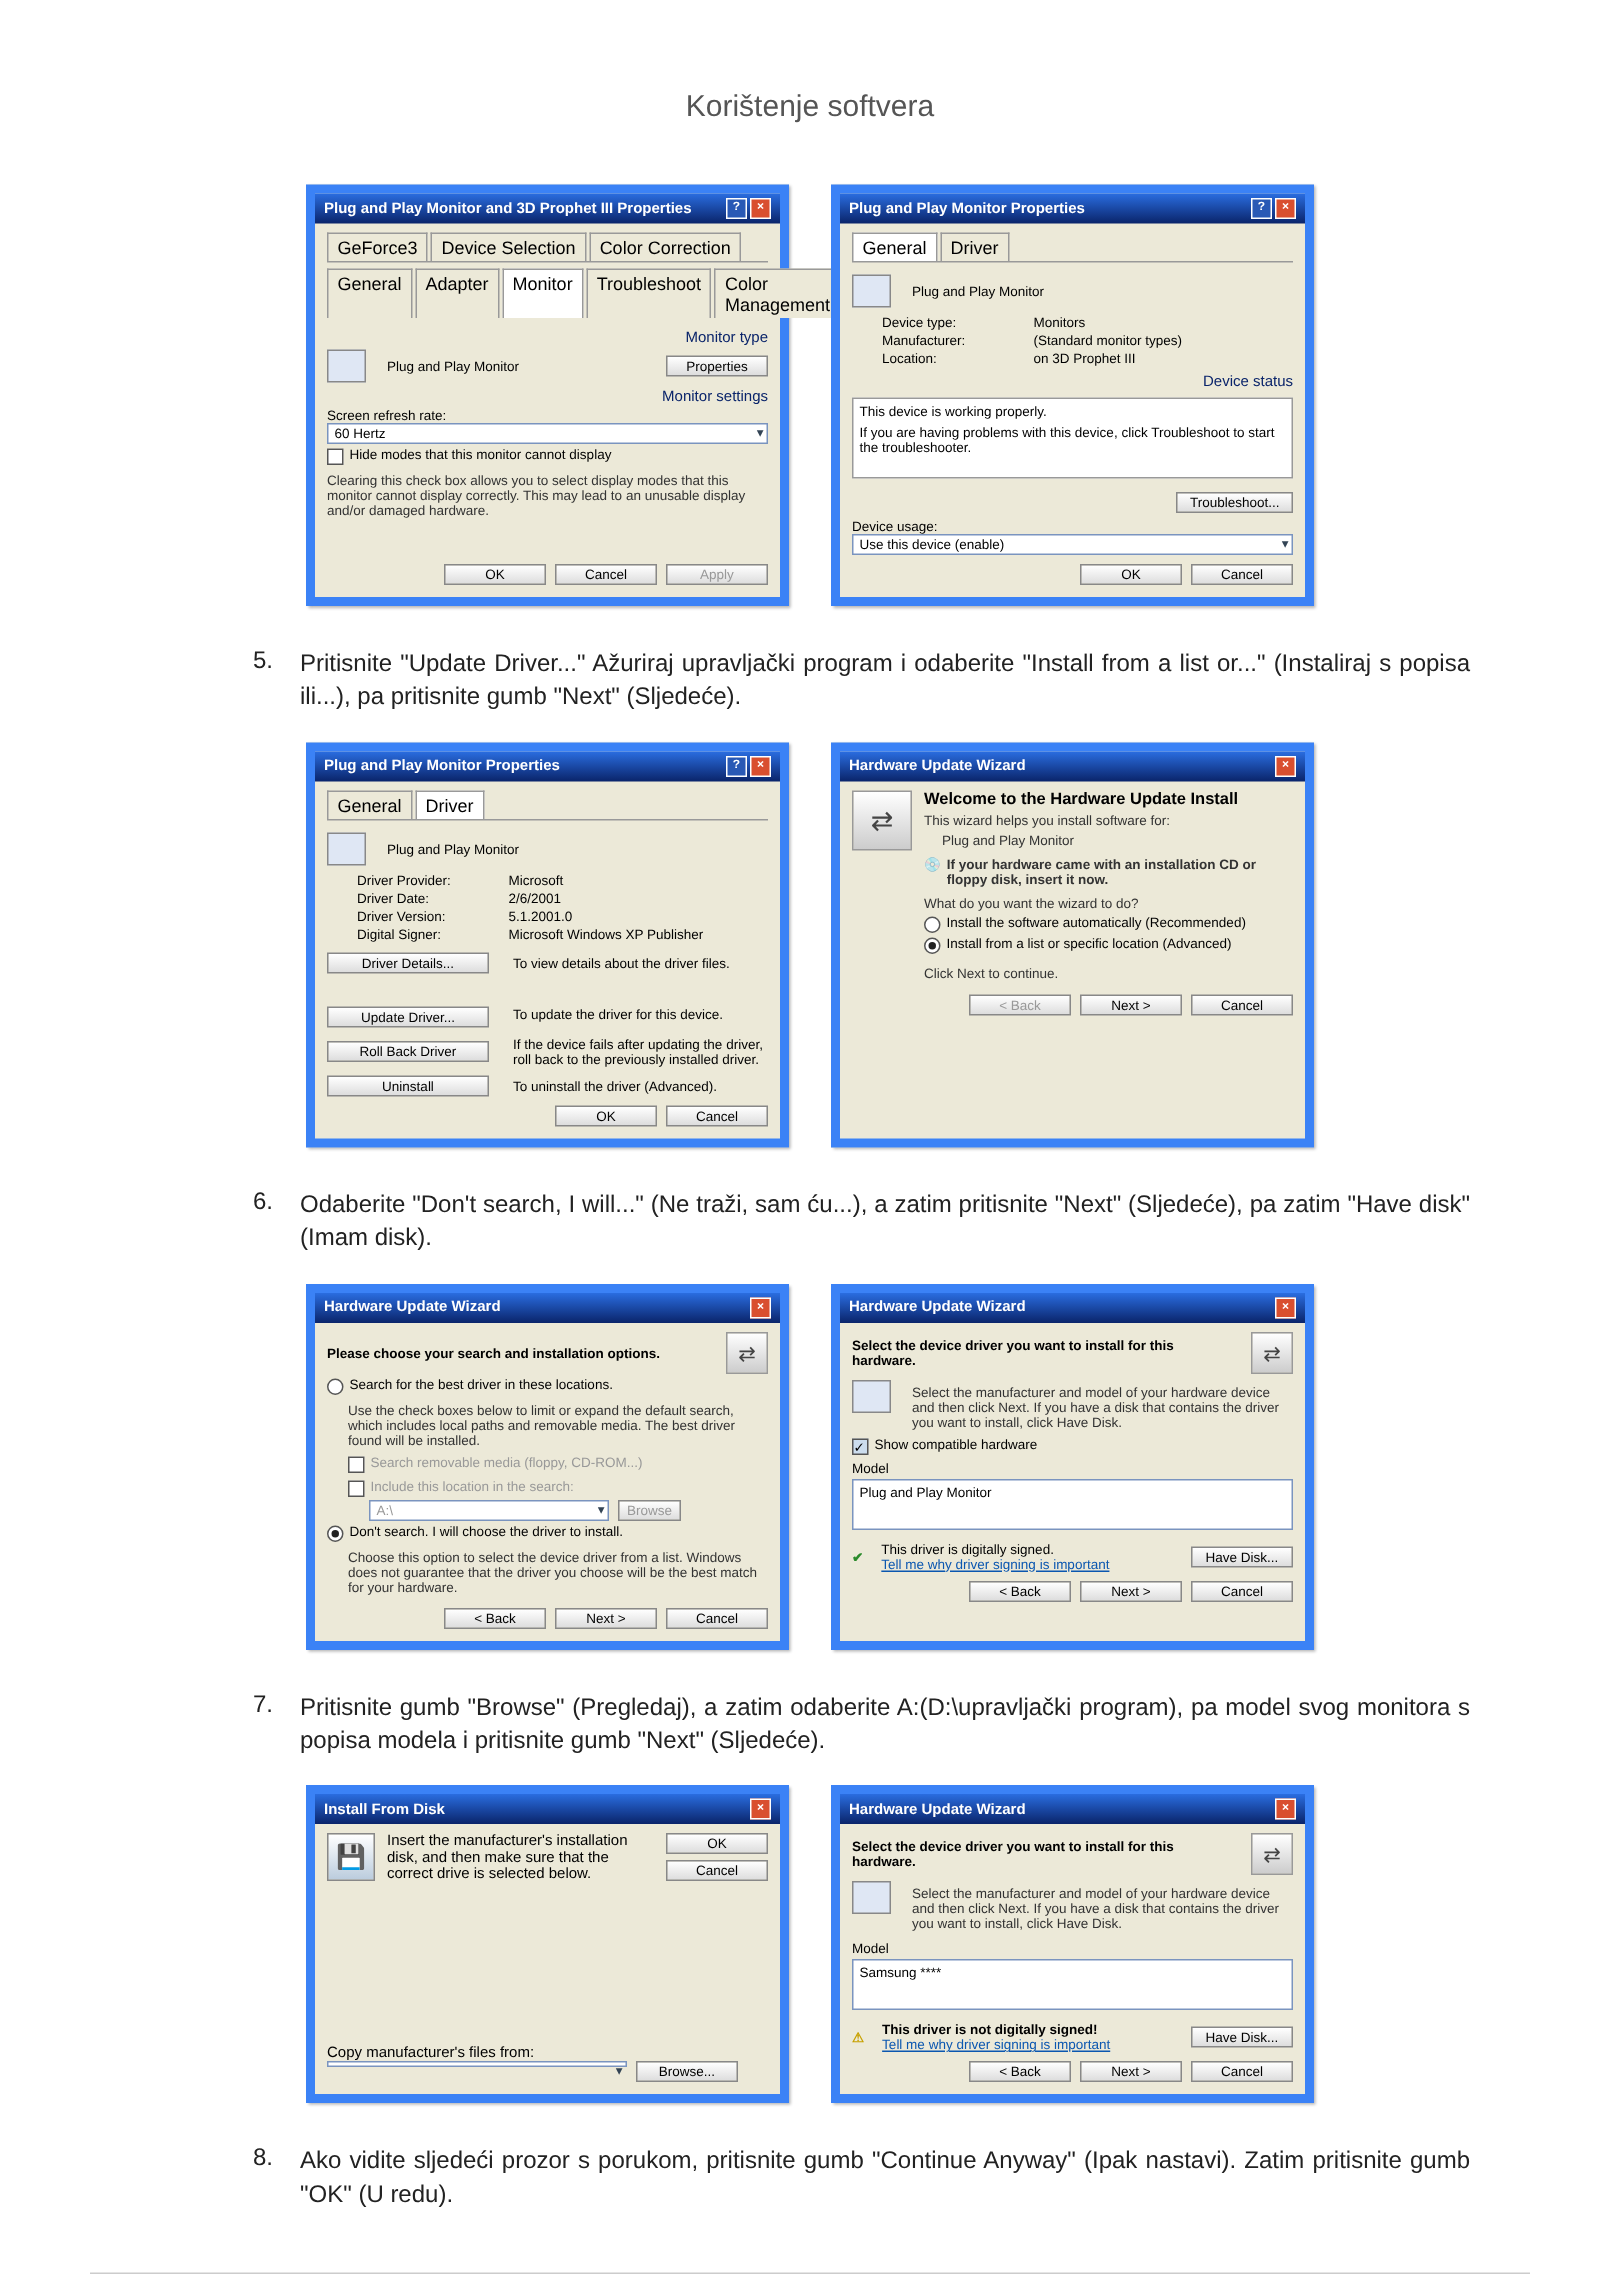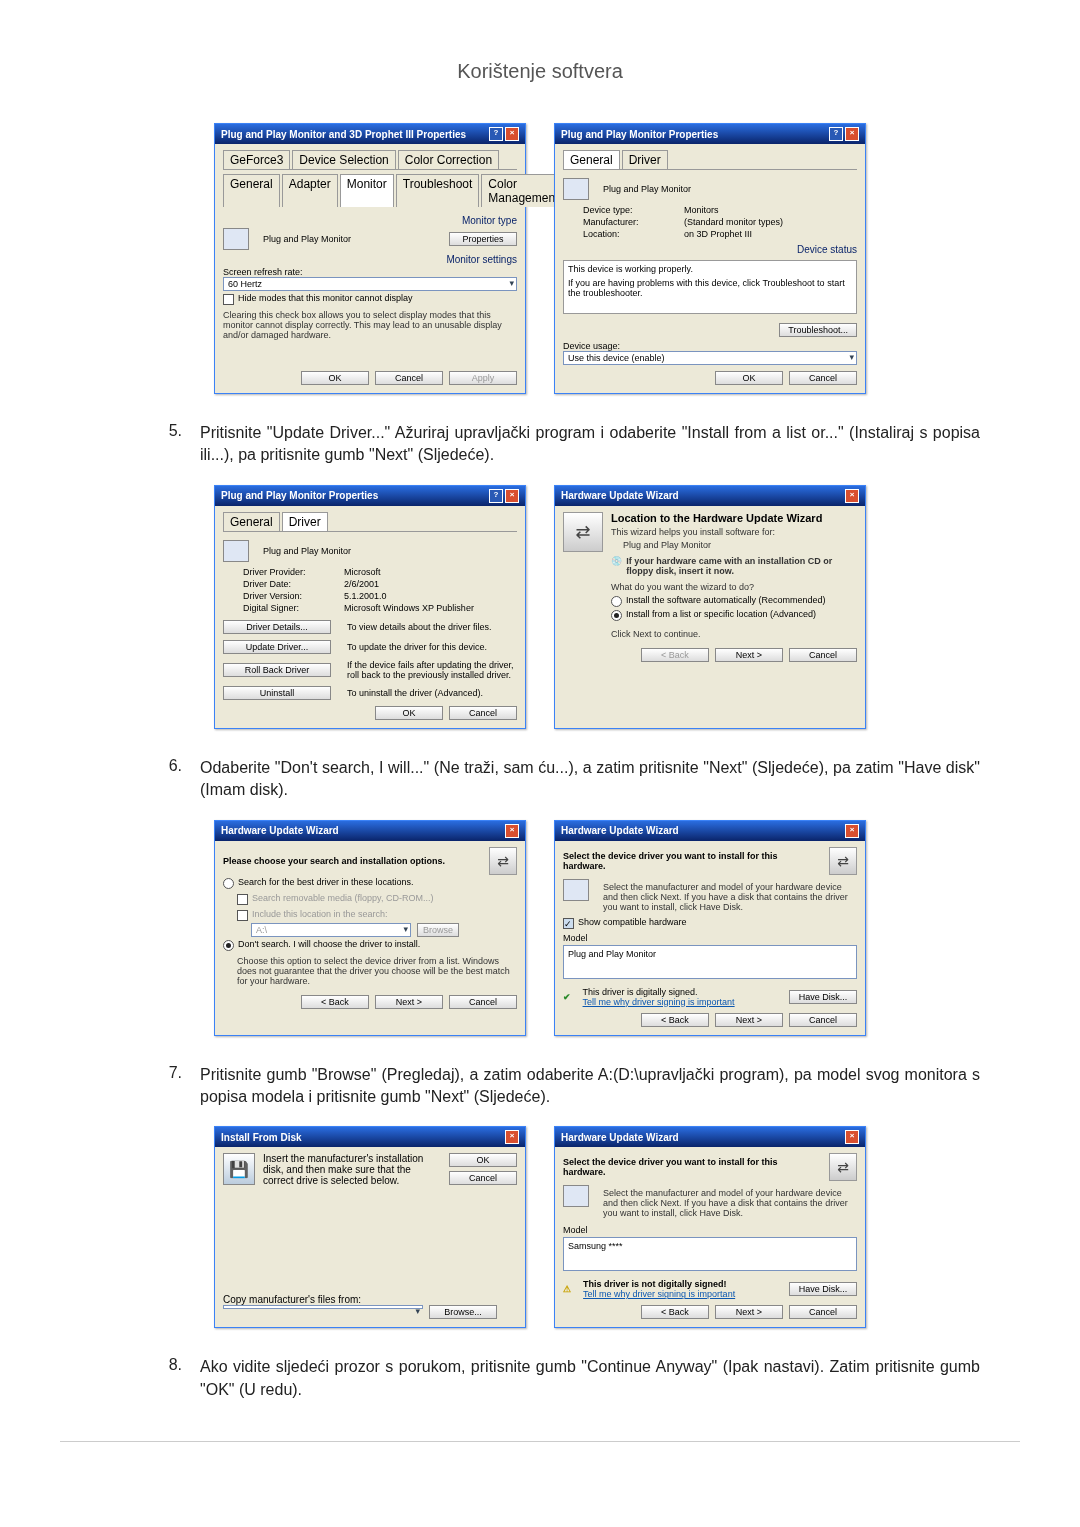--- a/index.html
+++ b/index.html
@@ -47,21 +47,21 @@
   .img-pair {
     margin: 18px 0 0 0;
     display: flex;
     justify-content: center;
     gap: 28px;
     clear: both;
   }
   .dlg {
     width: 310px;
     background: #ece9d8;
-    border: 1px solid #3b82f6;
+    border: 6px solid #3b82f6;
     font-family: Tahoma, sans-serif;
     font-size: 9px;
     color: #000;
     display: flex;
     flex-direction: column;
     box-shadow: 1px 1px 2px rgba(0,0,0,0.3);
   }
   .dlg-title {
     background: linear-gradient(#2a6de0,#0a246a);
     color: #fff;
@@ -319,21 +319,21 @@
           </div>
         <div class="field-row">
             <span class="fl">Digital Signer:</span>
             <span class="fv">Microsoft Windows XP Publisher</span>
           </div>
 
         <div class="split" style="margin-top:6px;align-items:center;">
           <span class="btn" style="width:90px;">Driver Details...</span>
           <span style="flex:1;margin-left:8px;">To view details about the driver files.</span>
         </div>
-        <div class="split" style="margin-top:6px;align-items:center;">
+        <div class="split" style="margin-top:22px;align-items:flex-start;">
           <span class="btn" style="width:90px;">Update Driver...</span>
           <span style="flex:1;margin-left:8px;">To update the driver for this device.</span>
         </div>
         <div class="split" style="margin-top:6px;align-items:center;">
           <span class="btn" style="width:90px;">Roll Back Driver</span>
           <span style="flex:1;margin-left:8px;">If the device fails after updating the driver, roll back to the previously installed driver.</span>
         </div>
         <div class="split" style="margin-top:6px;align-items:center;">
           <span class="btn" style="width:90px;">Uninstall</span>
           <span style="flex:1;margin-left:8px;">To uninstall the driver (Advanced).</span>
@@ -349,21 +349,21 @@
       <div class="dlg-title">
         <span>Hardware Update Wizard</span>
         <span class="wbtns">
             <span class="wbtn">×</span>
           </span>
       </div>
       <div class="dlg-body">
         <div class="split">
           <div class="wiz-icon">⇄</div>
           <div style="flex:1;">
-            <div style="font-weight:bold;font-size:11px;">Location to the Hardware Update Wizard</div>
+            <div style="font-weight:bold;font-size:11px;">Welcome to the Hardware Update Install</div>
             <div class="smallnote">This wizard helps you install software for:</div>
             <div class="smallnote" style="margin-left:12px;">Plug and Play Monitor</div>
             <div class="smallnote" style="margin-top:6px;display:flex;gap:4px;">
               <span>💿</span>
               <b>If your hardware came with an installation CD or floppy disk, insert it now.</b>
             </div>
             <div class="smallnote" style="margin-top:6px;">What do you want the wizard to do?</div>
             <div class="radio">
                 <span class="circ"></span>
                 <span>Install the software automatically (Recommended)</span>
@@ -400,20 +400,21 @@
       </div>
       <div class="dlg-body">
         <div class="split" style="align-items:center;">
           <b style="flex:1;">Please choose your search and installation options.</b>
           <span class="wiz-icon" style="width:26px;height:26px;font-size:14px;">⇄</span>
         </div>
         <div class="radio">
             <span class="circ"></span>
             <span>Search for the best driver in these locations.</span>
           </div>
+        <div class="smallnote" style="margin-left:14px;">Use the check boxes below to limit or expand the default search, which includes local paths and removable media. The best driver found will be installed.</div>
         <div class="check disabled" style="margin-left:14px;">
             <span class="box"></span>
             <span>Search removable media (floppy, CD-ROM...)</span>
           </div>
         <div class="check disabled" style="margin-left:14px;">
             <span class="box"></span>
             <span>Include this location in the search:</span>
           </div>
         <div class="split disabled" style="margin-left:28px;align-items:center;gap:6px;">
           <span class="select" style="width:160px;">A:\</span>

